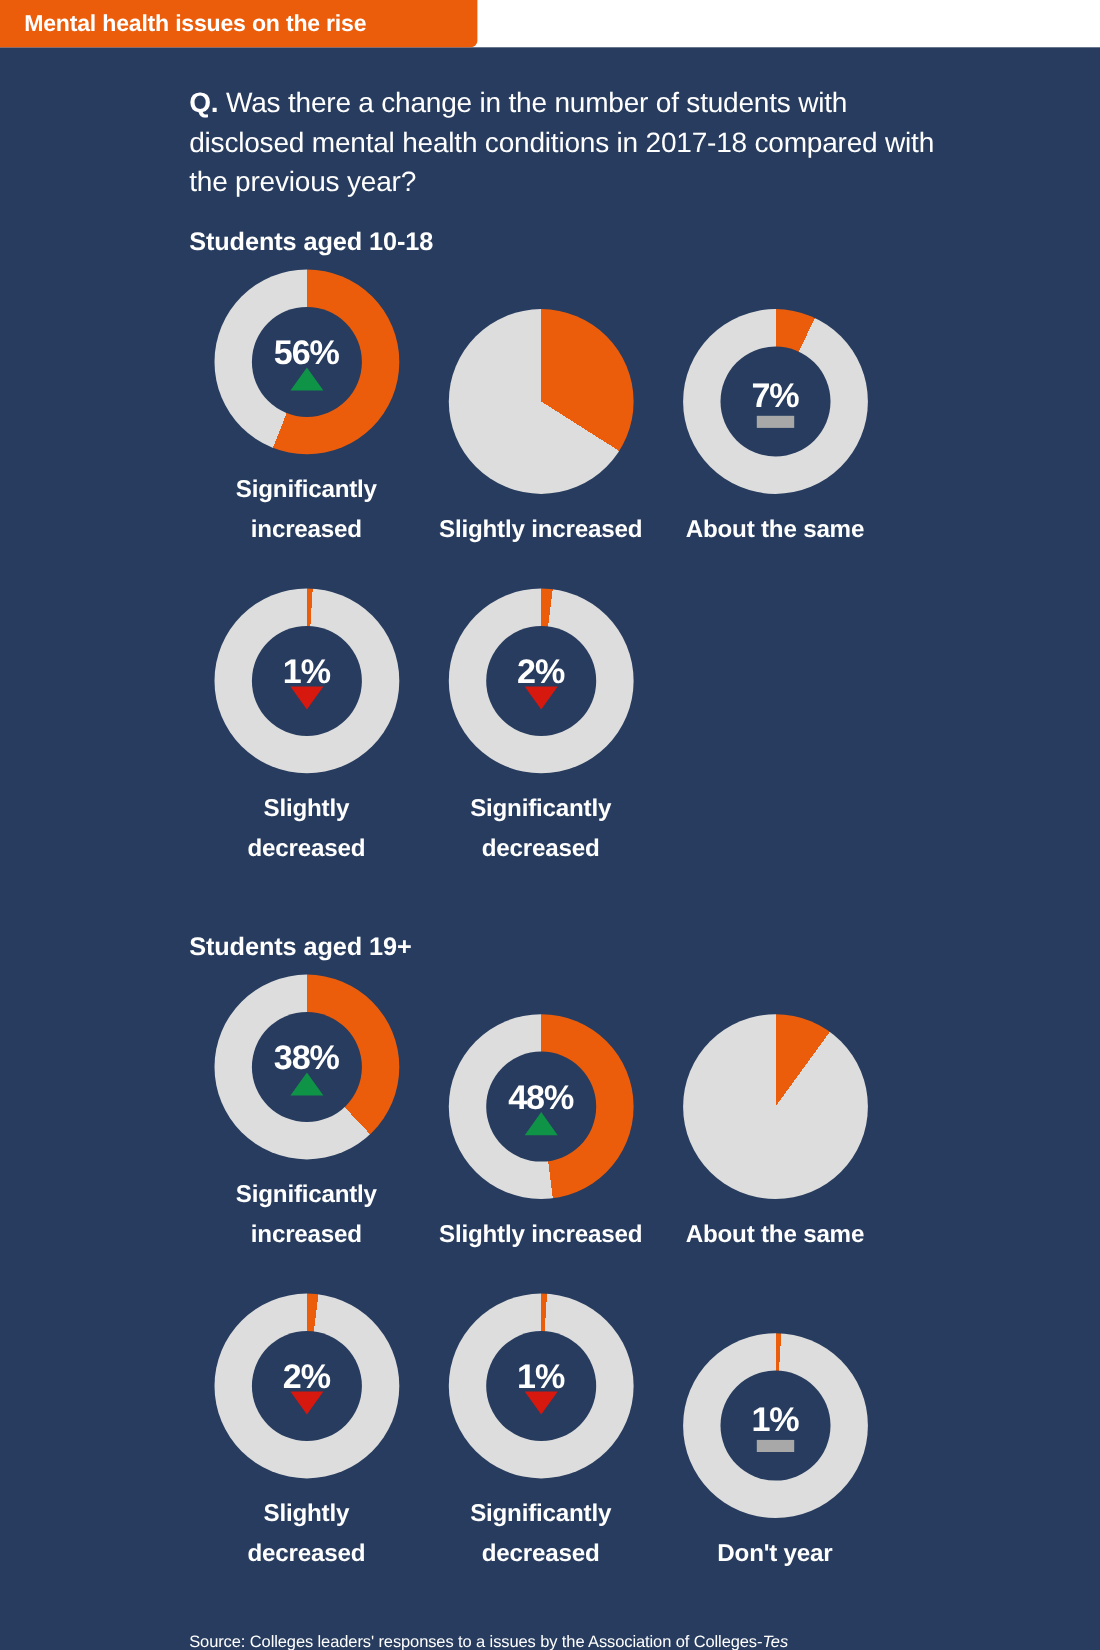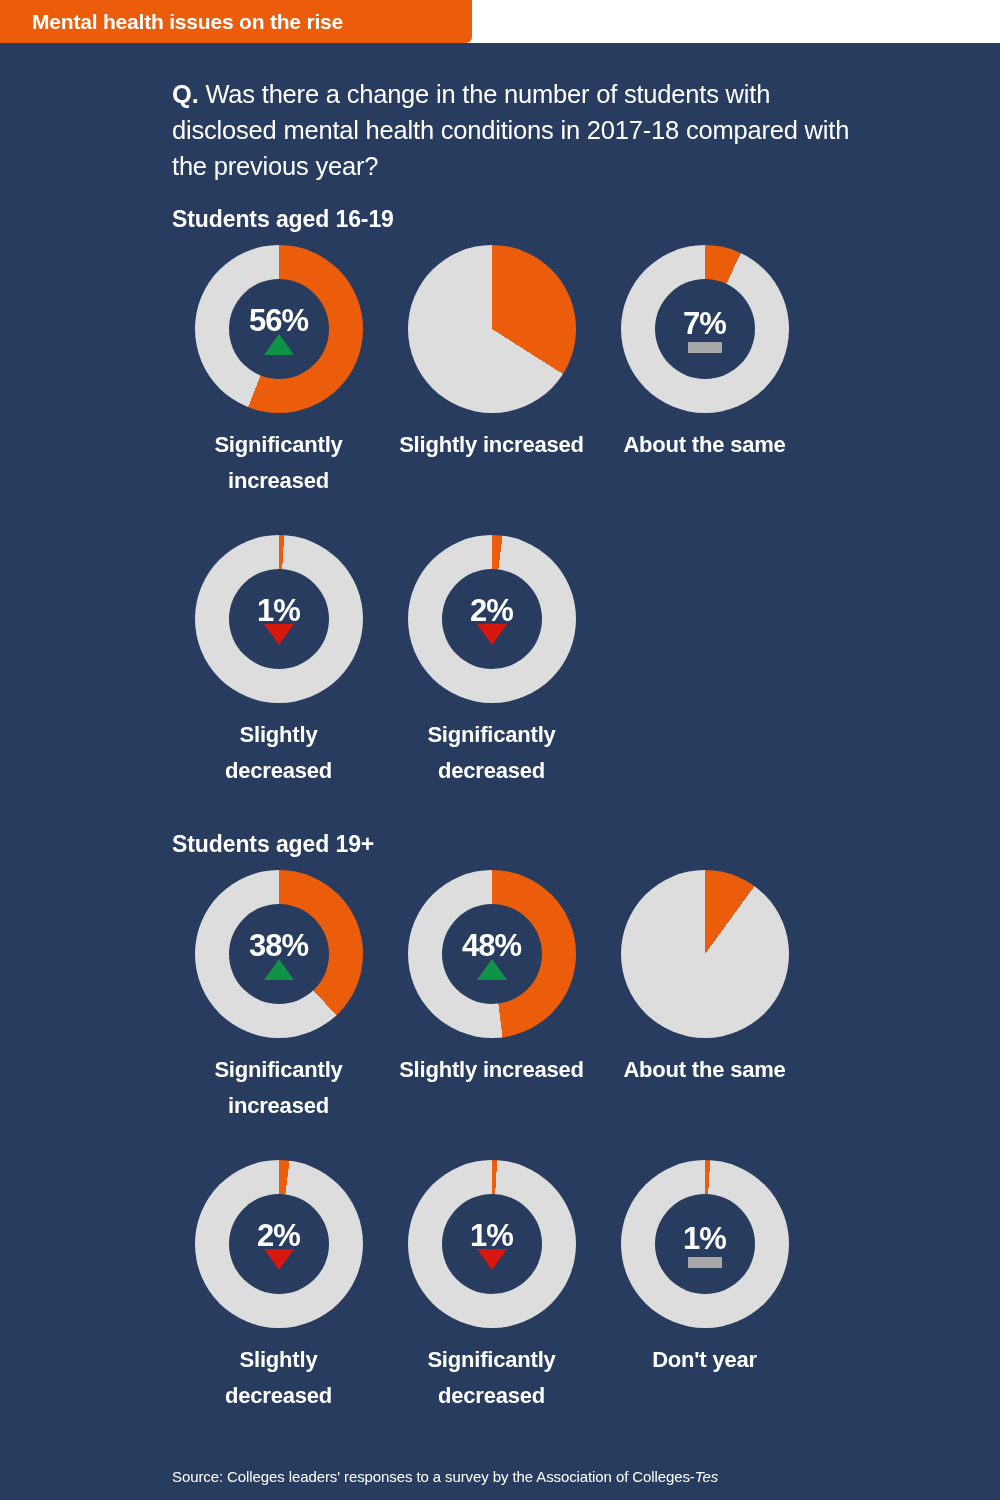--- a/index.html
+++ b/index.html
@@ -24,28 +24,28 @@
     top: 0;
     left: 0;
     width: 1000px;
     height: 43px;
     background: #ffffff;
   }
   .header-tab {
     position: absolute;
     top: 0;
     left: 0;
-    width: 472px;
+    width: 434px;
     height: 43px;
     background: #eb5d0b;
     border-bottom-right-radius: 6px;
     box-sizing: border-box;
     display: flex;
     align-items: center;
-    padding-left: 32px;
+    padding-left: 22px;
   }
   .header-tab-title {
     color: #ffffff;
     font-size: 21px;
     font-weight: bold;
     letter-spacing: -0.2px;
     white-space: nowrap;
   }
   
   .content {
@@ -67,33 +67,34 @@
     font-weight: bold;
   }
   .section-heading {
     margin: 22px 0 0 172px;
     color: #ffffff;
     font-size: 23px;
     font-weight: bold;
     letter-spacing: -0.1px;
   }
   .section-heading.second {
-    margin-top: 42px;
+    margin-top: 58px;
   }
   
   .donut-row {
     display: flex;
     margin-left: 172px;
     width: 700px;
   }
   .donut-cell {
     width: 213px;
     display: flex;
     flex-direction: column;
     align-items: center;
+    justify-content: flex-end;
   }
   .donut-wrap {
     position: relative;
     width: 168px;
     height: 168px;
     margin-top: 12px;
   }
   .donut-ring {
     position: absolute;
     inset: 0;
@@ -180,21 +181,21 @@
     </div>
   </div>
 
   <div class="content">
 
     <div class="question">
       <span class="q-mark">Q.</span><span> Was there a change in the number of students with disclosed mental health conditions in 2017-18 compared with the previous year?</span>
     </div>
 
     <div id="sections-host">
-        <div class="section-heading">Students aged 16-19</div>
+        <div class="section-heading">Students aged 10-18</div>
         <div class="donut-row">
           <div class="donut-cell">
             <div class="donut-wrap">
               <div class="donut-ring" style="background: conic-gradient(rgb(235, 93, 11) 0deg, rgb(235, 93, 11) 201.6deg, rgb(221, 221, 221) 201.6deg, rgb(221, 221, 221) 360deg);"></div>
               <div class="donut-hole">
                 <div class="donut-value small">56%</div>
                 <div class="trend-up"></div>
               </div>
             </div>
             <div class="donut-label">Significantly increased</div>
@@ -297,17 +298,17 @@
                 <div class="donut-value small">1%</div>
                 <div class="trend-flat"></div>
               </div>
             </div>
             <div class="donut-label">Don't year</div>
           </div>
         </div>
       </div>
 
     <div class="source">
-      <span>Source: Colleges leaders' responses to a survey by the Association of Colleges-</span><span class="src-italic">Tes</span>
+      <span>Source: Colleges leaders' responses to a issues by the Association of Colleges-</span><span class="src-italic">Tes</span>
     </div>
 
   </div>
 </div>
 
 </body></html>

